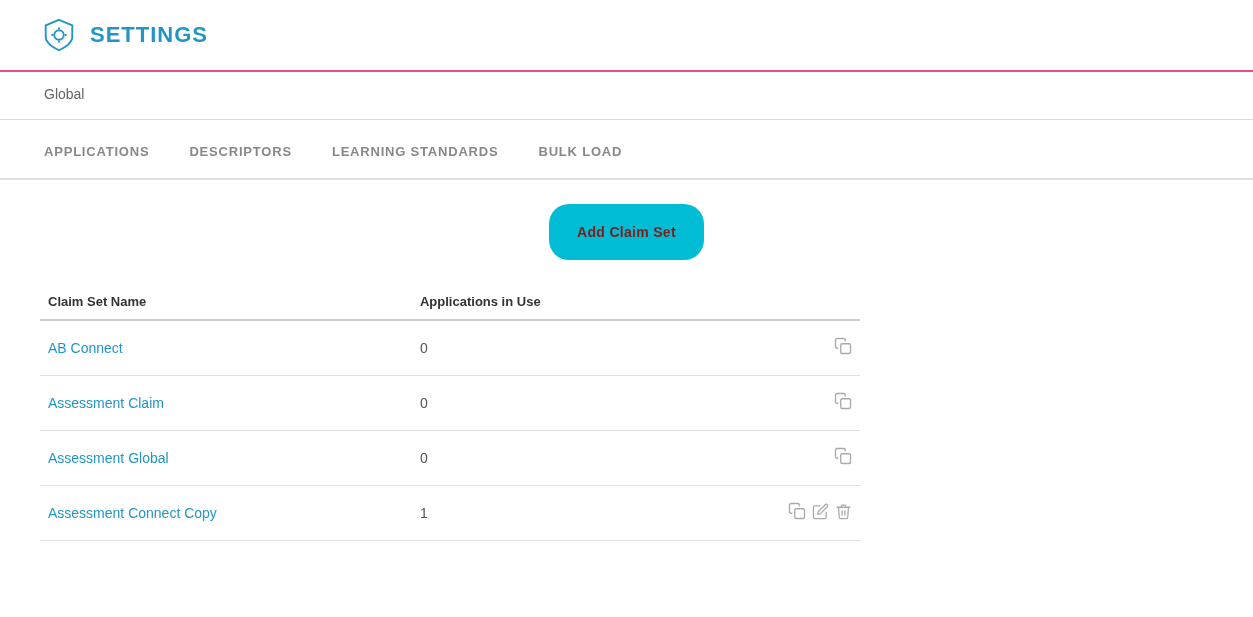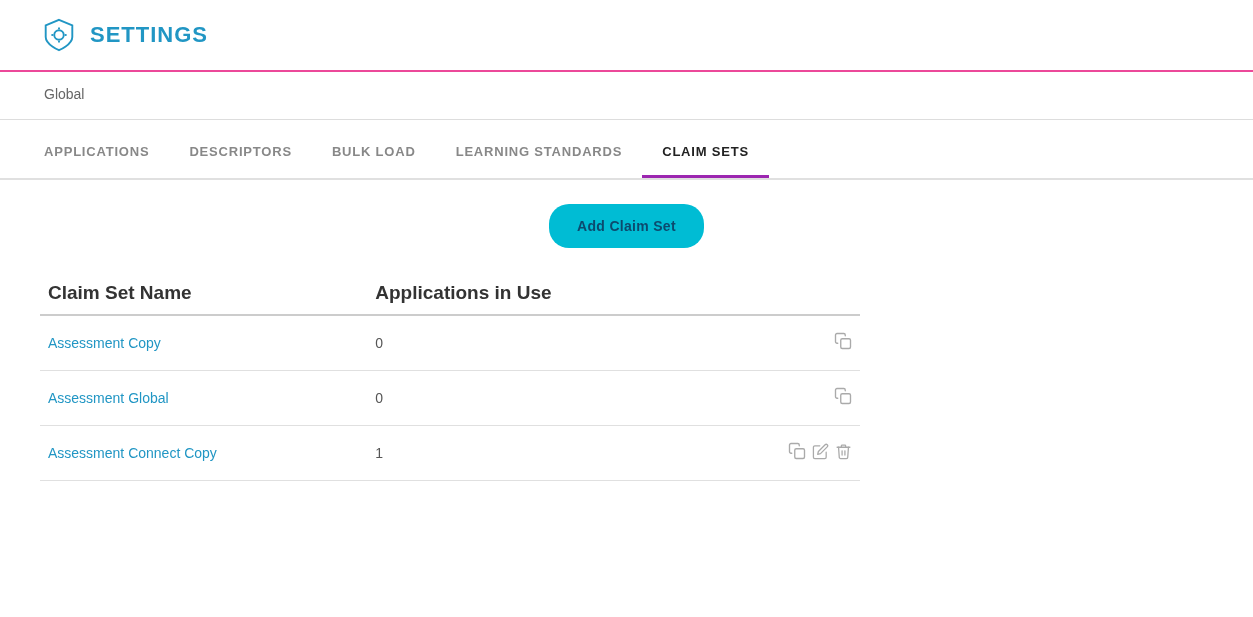--- a/index.html
+++ b/index.html
@@ -18,33 +18,33 @@
     
     .sub-nav { display: flex; padding: 0 24px; border-bottom: 2px solid #e0e0e0; margin-top: 8px; }
     .sub-nav-item { padding: 16px 20px; font-size: 13px; font-weight: 600; letter-spacing: 0.8px; color: #888; cursor: pointer; border-bottom: 3px solid transparent; text-transform: uppercase; }
     .sub-nav-item.active { color: #222; border-bottom: 3px solid #9c27b0; }
 
     
     .content { padding: 24px 40px; }
     .add-btn-row { display: flex; justify-content: center; margin-bottom: 24px; }
     .add-btn {
       background: #00bcd4;
-      color: #0c4a6e;
+      color: #7f1d1d;
       border: none;
       border-radius: 20px;
-      padding: 14px 28px;
+      padding: 20px 28px;
       font-size: 14px;
       font-weight: 600;
       cursor: pointer;
       letter-spacing: 0.3px;
     }
 
     
     .table { width: 100%; border-collapse: collapse; max-width: 820px; }
-    .table th { text-align: left; font-weight: 700; font-size: 19px; color: #333; padding: 10px 8px; border-bottom: 2px solid #ccc; }
+    .table th { text-align: left; font-weight: 700; font-size: 13px; color: #333; padding: 10px 8px; border-bottom: 2px solid #ccc; }
     .table td { padding: 16px 8px; border-bottom: 1px solid #e0e0e0; vertical-align: middle; }
     .table td.name-cell a { color: #2196c4; text-decoration: none; font-size: 14px; }
     .table td.count-cell { color: #555; font-size: 14px; }
     .table td.actions-cell { text-align: right; white-space: nowrap; }
 
     .action-icon { display: inline-block; margin-left: 6px; cursor: pointer; color: #aaa; font-size: 16px; }
 
     
     .shield-svg { fill: none; stroke: #2196c4; stroke-width: 2; }
   </style>
@@ -63,41 +63,48 @@
   <span class="header-title">SETTINGS</span>
 </div>
 
 <div class="top-tabs">
   <a class="top-tab">Global</a>
 </div>
 
 <div class="sub-nav">
   <div class="sub-nav-item">APPLICATIONS</div>
   <div class="sub-nav-item">DESCRIPTORS</div>
+  <div class="sub-nav-item">LEARNING STANDARDS</div>
   <div class="sub-nav-item">BULK LOAD</div>
-  <div class="sub-nav-item">LEARNING STANDARDS</div>
-  <div class="sub-nav-item active">CLAIM SETS</div>
 </div>
 
 <div class="content">
   <div class="add-btn-row">
     <button class="add-btn">Add Claim Set</button>
   </div>
 
   <table class="table">
     <thead>
       <tr>
         <th>Claim Set Name</th>
         <th>Applications in Use</th>
         <th></th>
       </tr>
     </thead>
     <tbody id="table-body">
+    <tr>
+          <td class="name-cell"><a href="#">AB Connect</a></td>
+          <td class="count-cell">0</td>
+          <td class="actions-cell"><span class="action-icon" title="Copy"><svg width="18" height="18" viewBox="0 0 24 24" fill="none" stroke="#aaa" stroke-width="1.8" stroke-linecap="round" stroke-linejoin="round">
+      <rect x="9" y="9" width="13" height="13" rx="2" ry="2"></rect>
+      <path d="M5 15H4a2 2 0 0 1-2-2V4a2 2 0 0 1 2-2h9a2 2 0 0 1 2 2v1"></path>
+    </svg></span></td>
+        </tr>
         <tr>
-          <td class="name-cell"><a href="#">Assessment Copy</a></td>
+          <td class="name-cell"><a href="#">Assessment Claim</a></td>
           <td class="count-cell">0</td>
           <td class="actions-cell"><span class="action-icon" title="Copy"><svg width="18" height="18" viewBox="0 0 24 24" fill="none" stroke="#aaa" stroke-width="1.8" stroke-linecap="round" stroke-linejoin="round">
       <rect x="9" y="9" width="13" height="13" rx="2" ry="2"></rect>
       <path d="M5 15H4a2 2 0 0 1-2-2V4a2 2 0 0 1 2-2h9a2 2 0 0 1 2 2v1"></path>
     </svg></span></td>
         </tr>
         <tr>
           <td class="name-cell"><a href="#">Assessment Global</a></td>
           <td class="count-cell">0</td>
           <td class="actions-cell"><span class="action-icon" title="Copy"><svg width="18" height="18" viewBox="0 0 24 24" fill="none" stroke="#aaa" stroke-width="1.8" stroke-linecap="round" stroke-linejoin="round">

